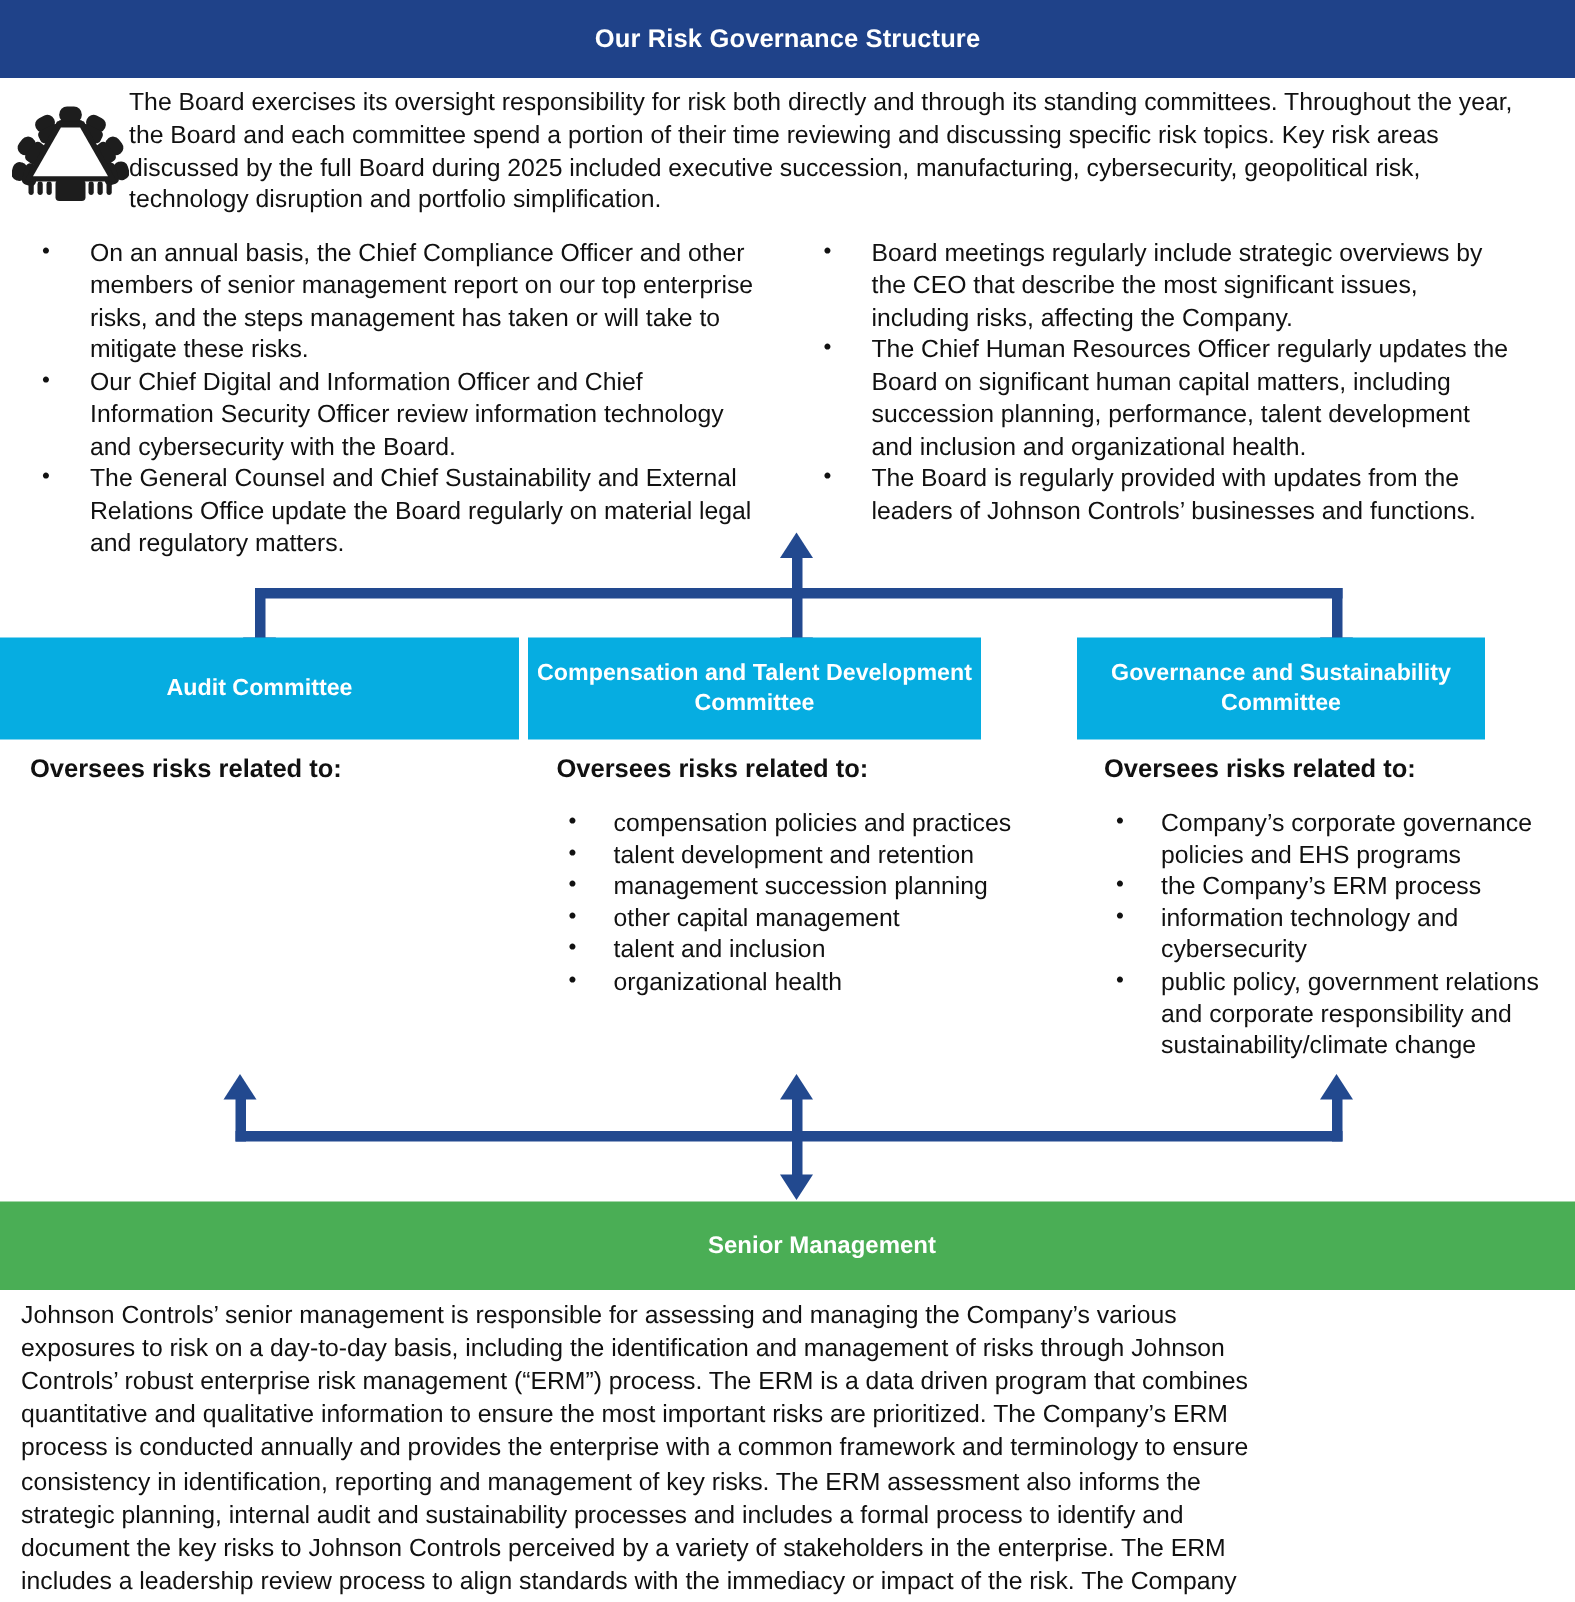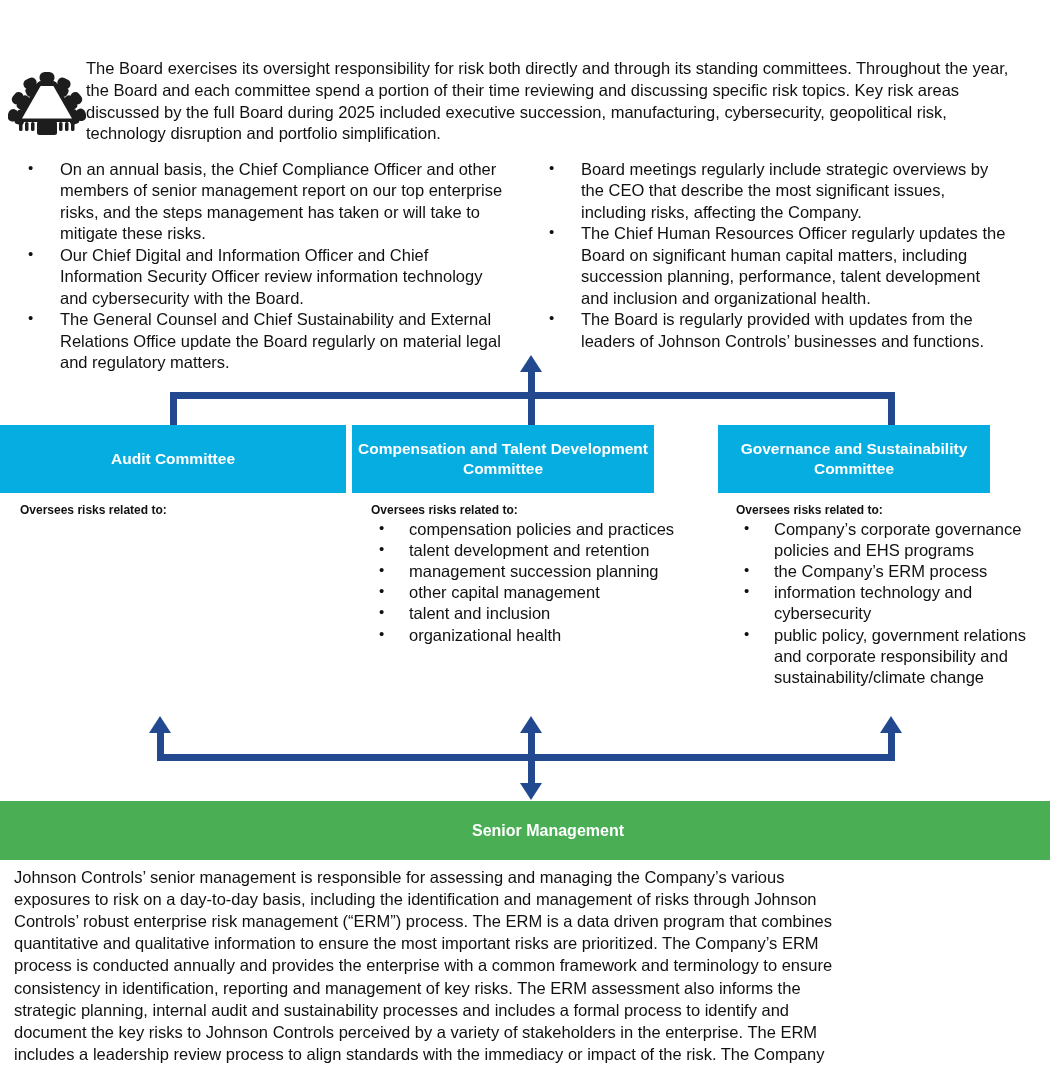--- a/index.html
+++ b/index.html
@@ -158,24 +158,24 @@
   .clist-col {
     position: absolute;
     top: 0;
     box-sizing: border-box;
   }
   #clist0 { left: 0px;   width: 346px; padding-left: 20px; padding-right: 8px; }
   #clist1 { left: 357px; width: 353px; padding-left: 14px; padding-right: 8px; }
   #clist2 { left: 718px; width: 332px; padding-left: 18px; padding-right: 14px; }
 
   .clist-head {
-    font-size: 12px;
+    font-size: 17px;
     font-weight: bold;
     color: #111111;
-    margin-bottom: 2px;
+    margin-bottom: 16px;
   }
   ul.clist {
     margin: 0;
     padding: 0;
     list-style: none;
   }
   ul.clist > li {
     position: relative;
     padding-left: 38px;
     font-size: 16.5px;
@@ -221,20 +221,23 @@
     font-size: 16.5px;
     line-height: 1.34;
     color: #111111;
   }
 </style>
 </head>
 <body>
 
 <div class="page">
 
+  <div class="header-bar">
+    <div class="header-title">Our Risk Governance Structure</div>
+  </div>
 
   <div class="intro-row">
     <div class="board-icon">
       <svg width="78" height="72" viewBox="0 0 78 72" aria-hidden="true">
         <g fill="#1d1d1d">
 
           <rect x="31.5" y="4" width="15" height="11" rx="5.2"></rect>
           <rect x="30" y="13" width="18" height="9" rx="3"></rect>
 
           <g transform="rotate(-26 24 20)">

